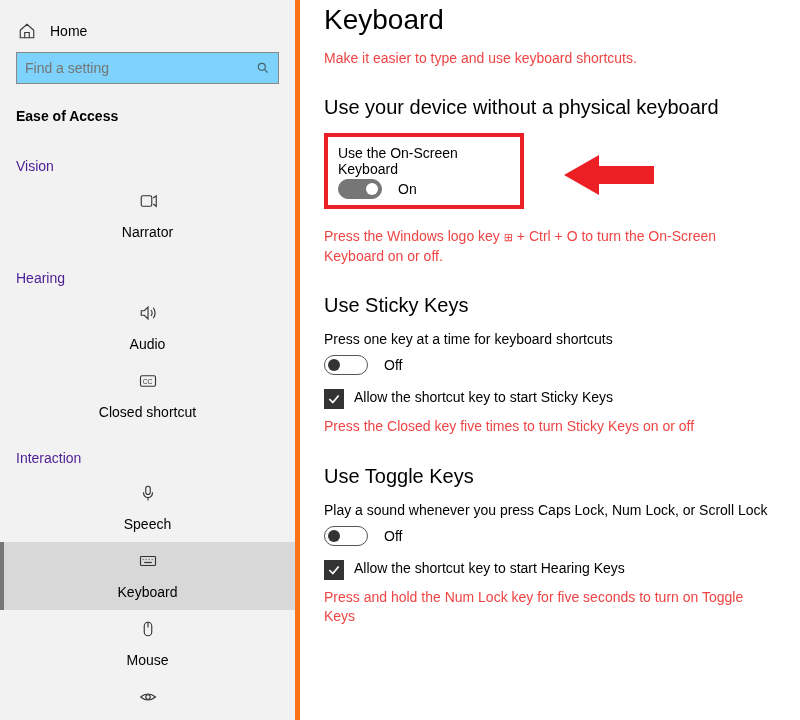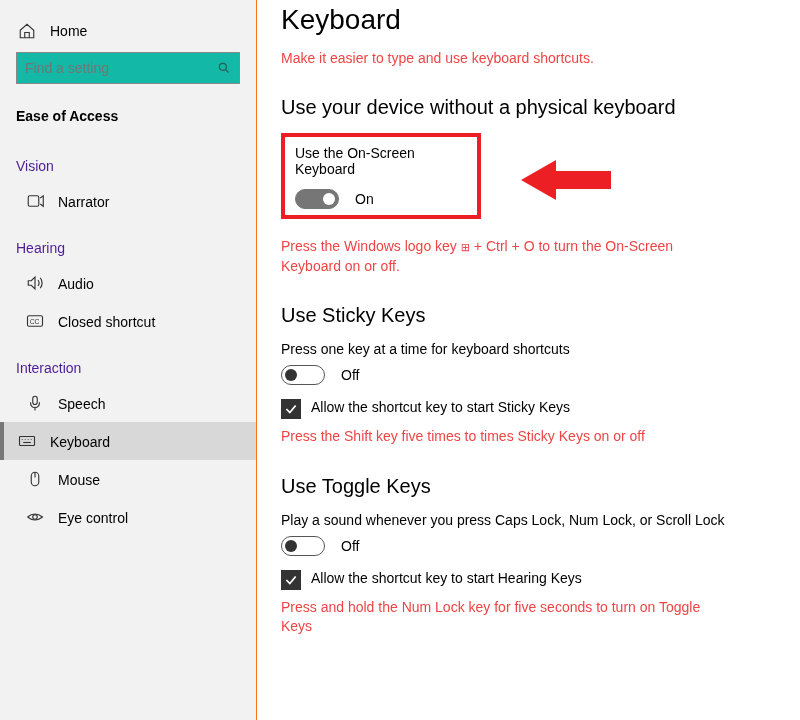--- a/index.html
+++ b/index.html
@@ -6,38 +6,38 @@
     body {
       font-family: "Segoe UI", Arial, sans-serif;
       background: #fff;
       width: 800px;
       height: 720px;
       display: flex;
       font-size: 14px;
       color: #000;
     }
     .sidebar {
-      width: 257px;
+      width: 300px;
       background: #f2f2f2;
       padding: 16px 0;
-      border-right: 1px solid #f97316;
+      border-right: 5px solid #f97316;
       flex-shrink: 0;
     }
     .home-row {
       display: flex;
       align-items: center;
       padding: 6px 18px 12px 18px;
       gap: 14px;
       cursor: pointer;
     }
     .home-row .icon { width: 18px; height: 18px; }
     .search-box {
       margin: 0 16px 16px 16px;
       border: 1px solid #888;
-      background: #14b8a6;
+      background: #7dd3fc;
       display: flex;
       align-items: center;
       height: 32px;
       padding: 0 8px;
     }
     .search-box input {
       border: none;
       background: transparent;
       outline: none;
       flex: 1;
@@ -50,24 +50,25 @@
       padding: 8px 16px 14px 16px;
       font-size: 14px;
     }
     .group-label {
       color: #4c1d95;
       font-size: 14px;
       padding: 20px 16px 8px 16px;
     }
     .nav-item {
       display: flex;
-      align-items: flex-end;
-      padding: 10px 26px;
+      align-items: center;
+      padding: 10px 18px;
       gap: 14px;
       cursor: pointer;
+      flex-direction: column;
     }
     .nav-item.active { background: #d8d8d8; border-left: 4px solid #777; padding-left: 14px; }
     .nav-item .icon { width: 18px; height: 18px; display: flex; align-items: center; justify-content: center; }
 
     .main {
       flex: 1;
       padding: 0 24px 20px 24px;
       overflow-y: auto;
     }
     h1 {
@@ -101,21 +102,21 @@
       align-items: center; justify-content: center; cursor: pointer;
     }
     .checkbox svg { width: 14px; height: 14px; }
     .highlight-box {
       border: 4px solid #ec2024;
       padding: 8px 10px 6px 10px;
       display: inline-block;
       margin-bottom: 10px;
       width: 200px;
     }
-    .highlight-box .setting-label { margin-bottom: 12px; }
+    .highlight-box .setting-label { margin-bottom: 2px; }
     .highlight-box .toggle-row { margin-bottom: 0; }
     .arrow-container { display: flex; align-items: center; gap: 10px; margin-bottom: 8px; }
     .red-arrow { margin-left: 30px; }
     .win-key { font-size: 11px; vertical-align: middle; }
   </style>
 </head>
 <body>
 
 <div class="sidebar">
   <div class="home-row">
@@ -245,21 +246,21 @@
     <span class="toggle-state">Off</span>
   </div>
   <div class="checkbox-row">
     <div class="checkbox">
       <svg viewBox="0 0 24 24" fill="none" stroke="#fff" stroke-width="3">
           <polyline points="4,12 10,18 20,6"></polyline>
         </svg>
     </div>
     <span>Allow the shortcut key to start Sticky Keys</span>
   </div>
-  <div class="hint">Press the Shift key five times to times Sticky Keys on or off</div>
+  <div class="hint">Press the Closed key five times to turn Sticky Keys on or off</div>
 
   <h2>Use Toggle Keys</h2>
   <div class="setting-label">Play a sound whenever you press Caps Lock, Num Lock, or Scroll Lock</div>
   <div class="toggle-row">
     <div class="toggle"></div>
     <span class="toggle-state">Off</span>
   </div>
   <div class="checkbox-row">
     <div class="checkbox">
       <svg viewBox="0 0 24 24" fill="none" stroke="#fff" stroke-width="3">

